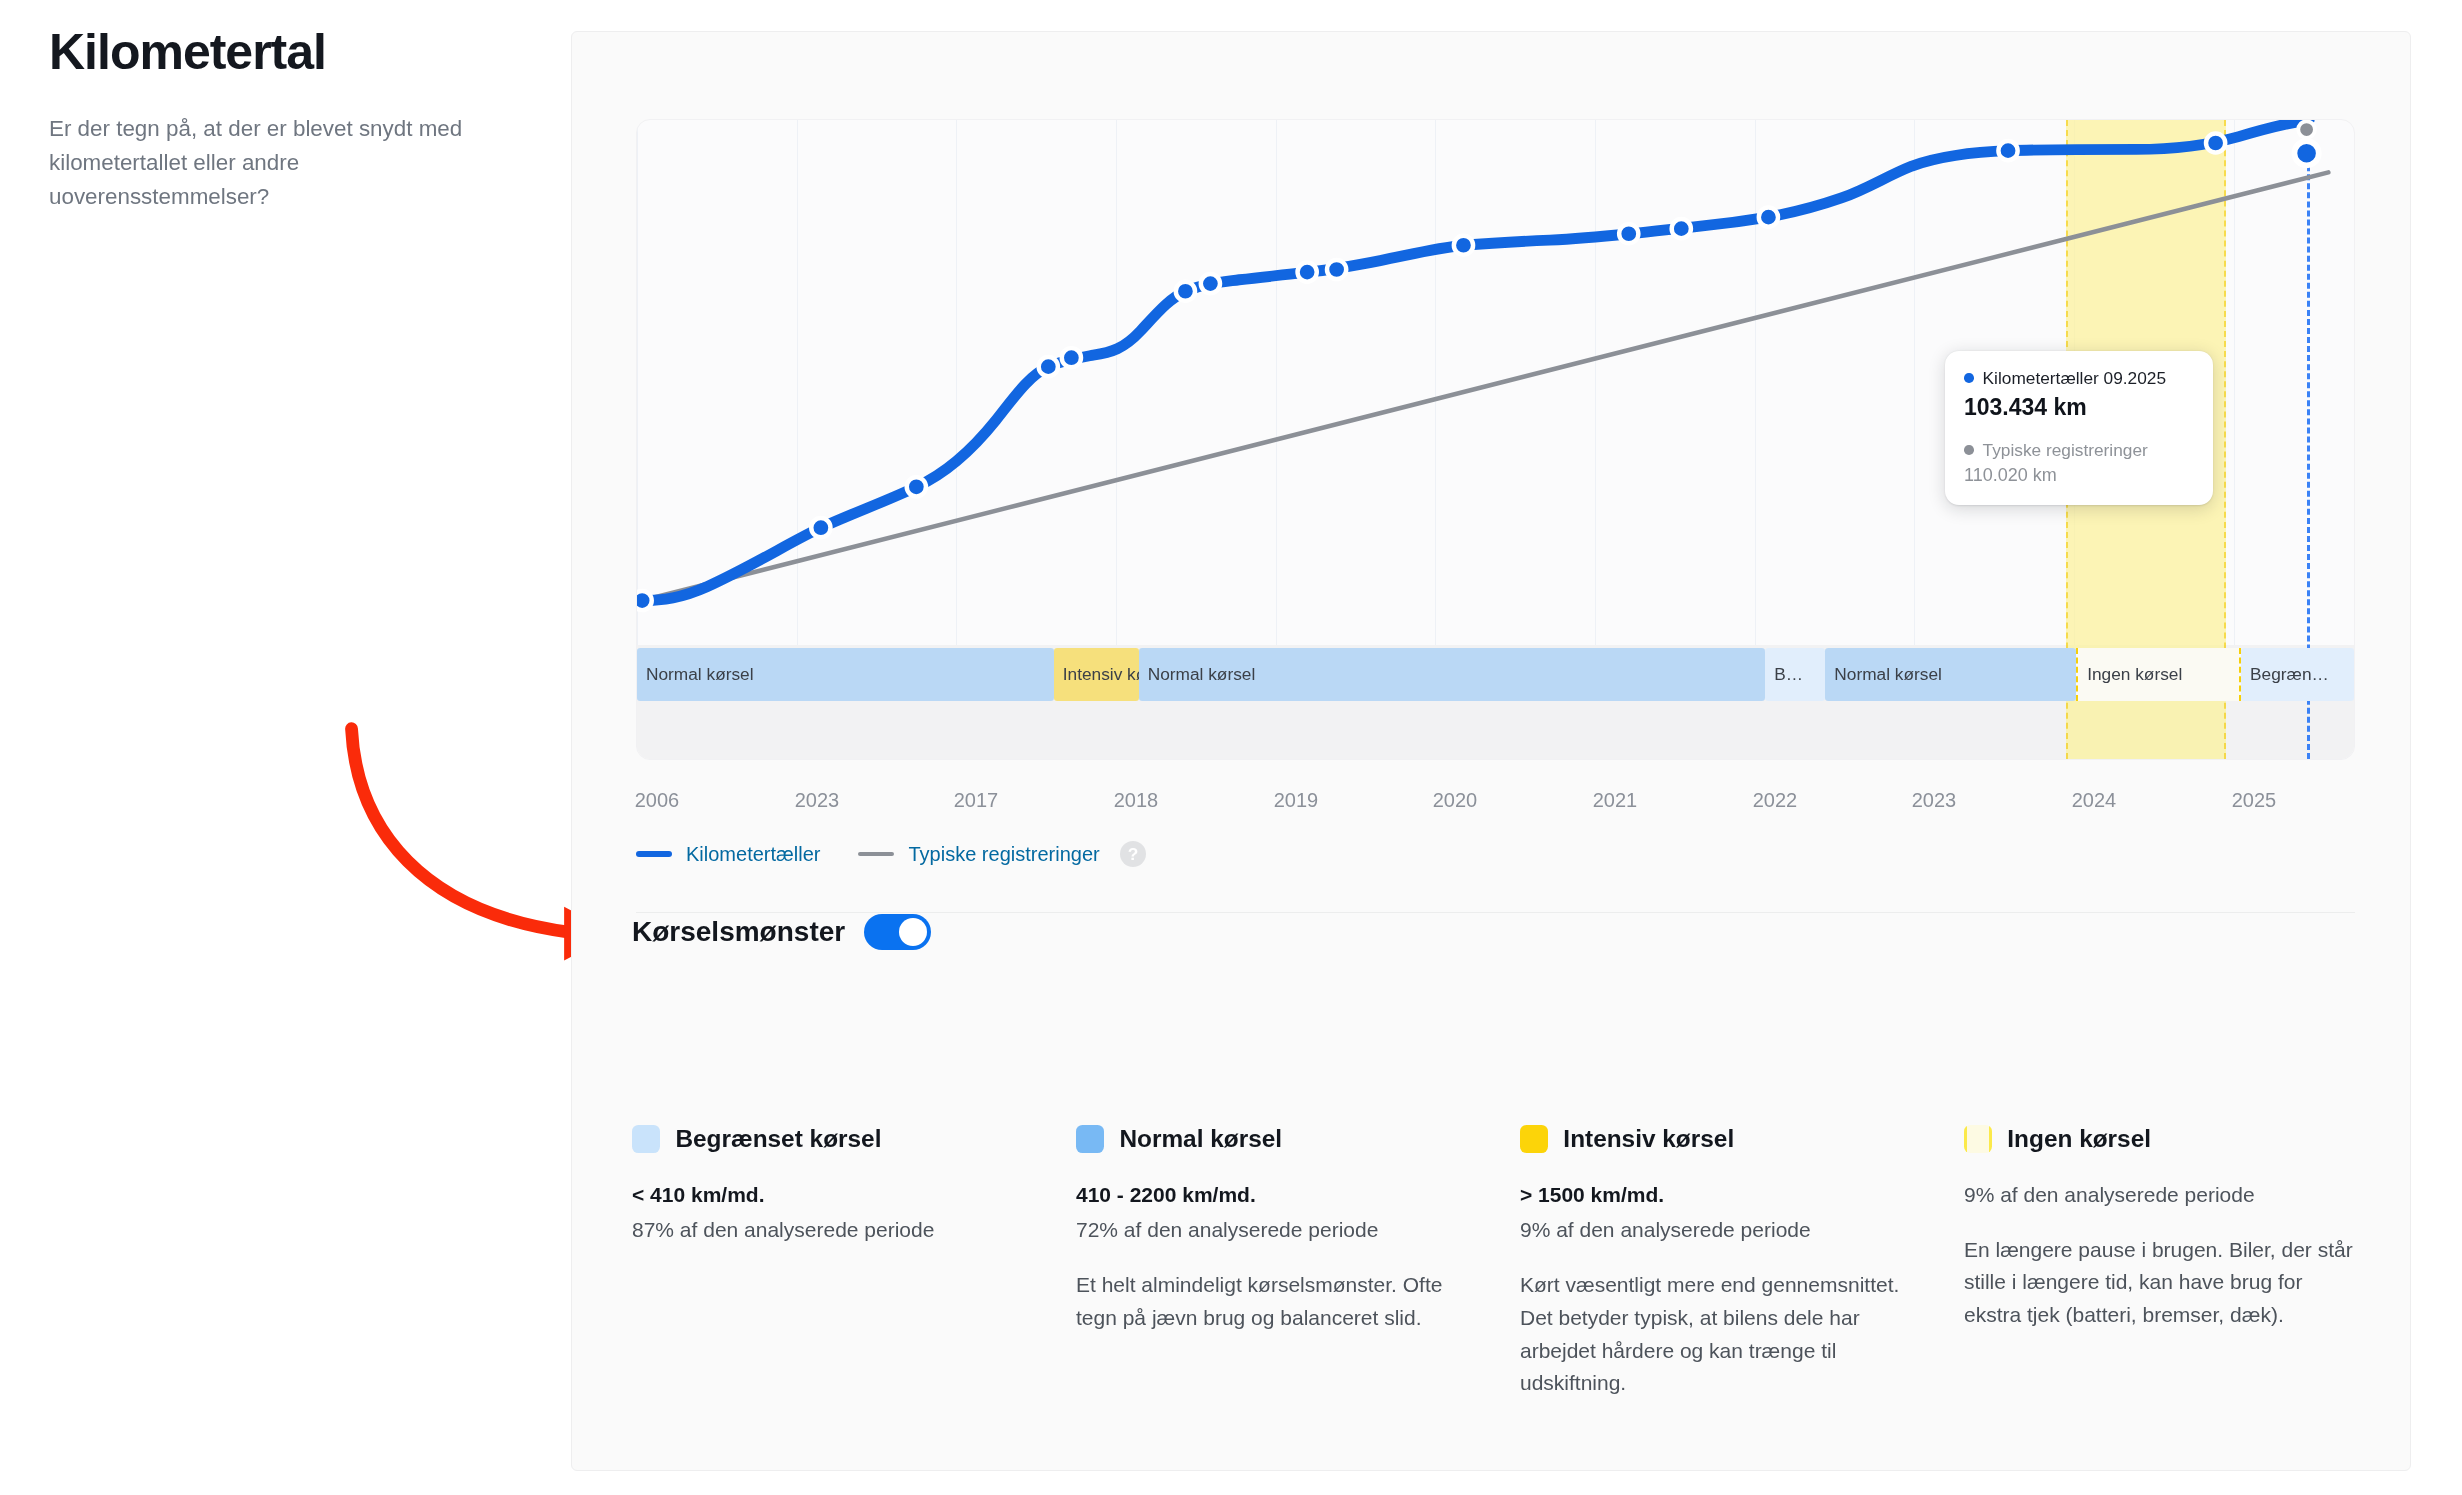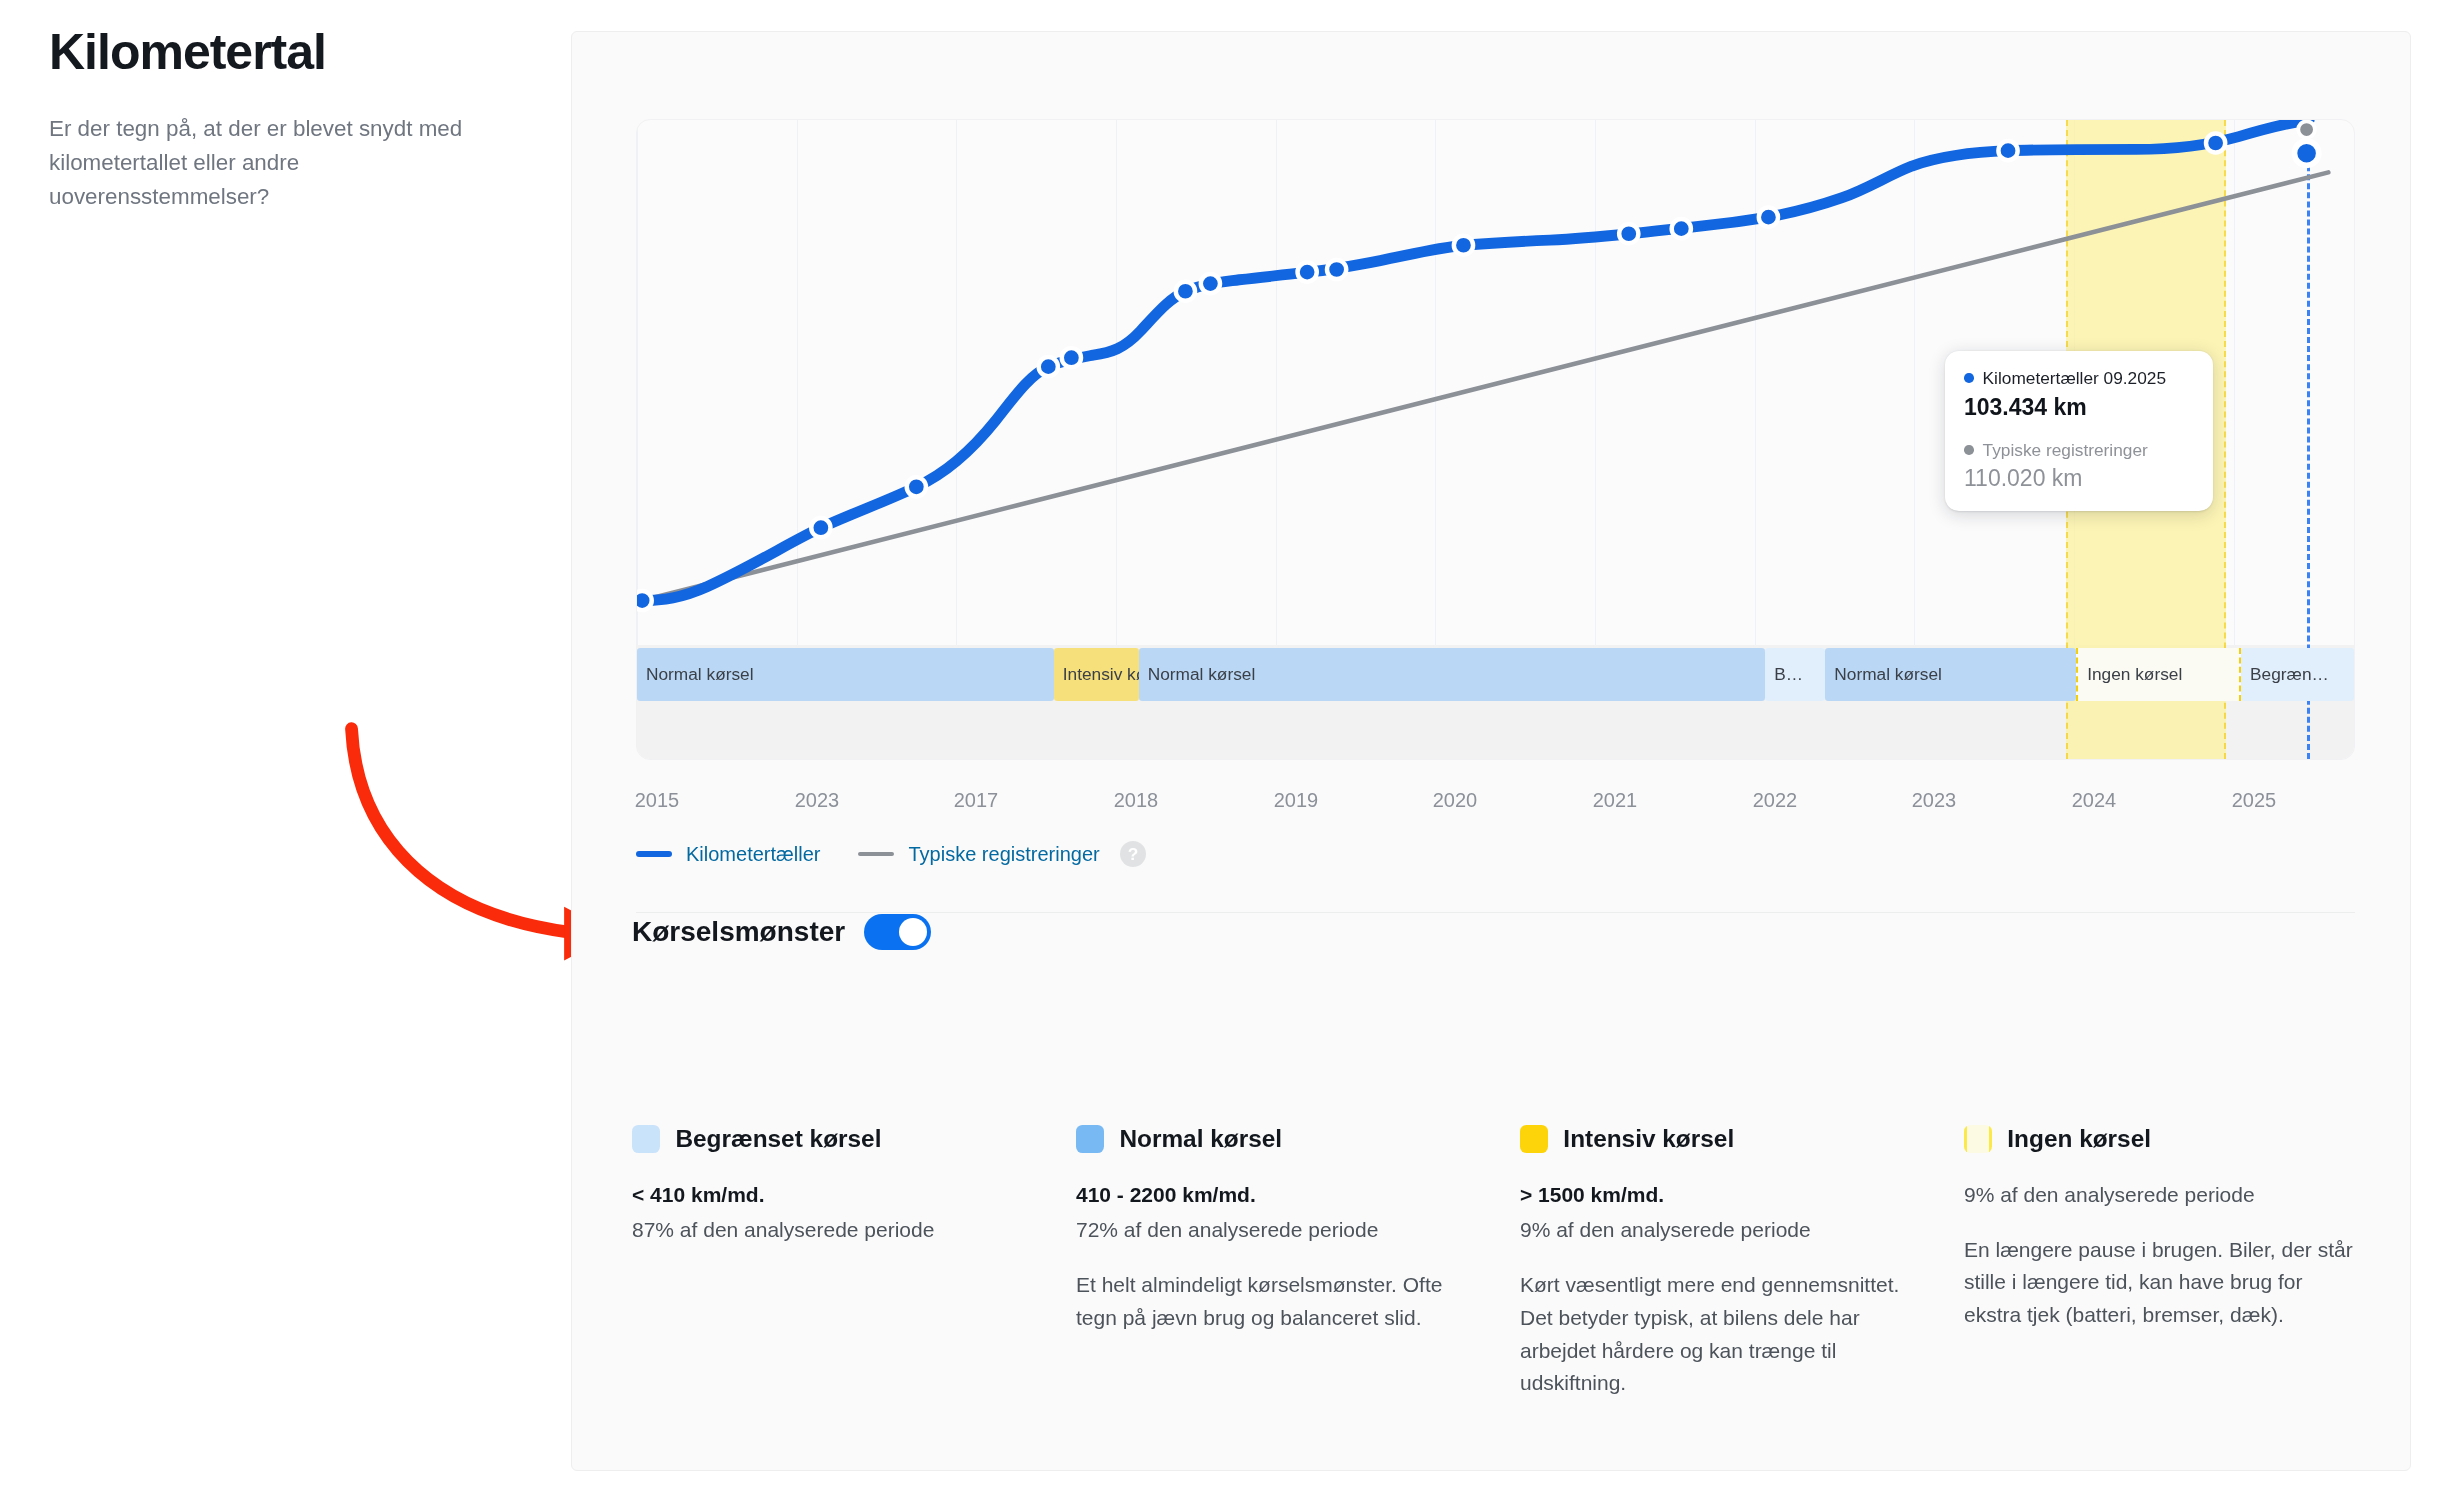--- a/index.html
+++ b/index.html
@@ -115,21 +115,21 @@
     padding: 16.7px 19px 19px 19px;
     z-index: 9;
   }
   .tt-row { display: flex; align-items: center; gap: 9px; }
   .tt-dot { width: 9.6px; height: 9.6px; border-radius: 50%; flex: 0 0 auto; }
   .tt-dot.blue { background: #1266e0; }
   .tt-dot.grey { background: #8c9097; }
   .tt-label { font-size: 17.3px; color: #1b1f27; font-weight: 400; white-space: nowrap; }
   .tt-label.muted { color: #8e9298; }
   .tt-value { font-size: 23px; font-weight: 700; color: #10141b; margin: 5.1px 0 0 0; }
-  .tt-value.muted { font-size: 23px; font-weight: 400; color: #8e9298; margin-top: 3.8px; }
+  .tt-value.muted { font-size: 18px; font-weight: 400; color: #8e9298; margin-top: 3.8px; }
   .tt-group + .tt-group { margin-top: 19px; }
 
   
   .pattern-bar {
     position: absolute;
     left: 0; bottom: 58px;
     width: 100%;
     height: 53px;
     display: flex;
     z-index: 5;
@@ -375,21 +375,21 @@
               <span>Ingen kørsel</span>
             </div>
           <div class="pat-seg pat-begraenset" style="width:113px">
               <span>Begræn…</span>
             </div>
         </div>
       </div>
     </div>
 
     <div class="x-axis">
-      <span class="x-tick" style="left:0px">2015</span>
+      <span class="x-tick" style="left:0px">2006</span>
       <span class="x-tick" style="left:160px">2023</span>
       <span class="x-tick" style="left:319px">2017</span>
       <span class="x-tick" style="left:479px">2018</span>
       <span class="x-tick" style="left:639px">2019</span>
       <span class="x-tick" style="left:798px">2020</span>
       <span class="x-tick" style="left:958px">2021</span>
       <span class="x-tick" style="left:1118px">2022</span>
       <span class="x-tick" style="left:1277px">2023</span>
       <span class="x-tick" style="left:1437px">2024</span>
       <span class="x-tick" style="left:1597px">2025</span>

